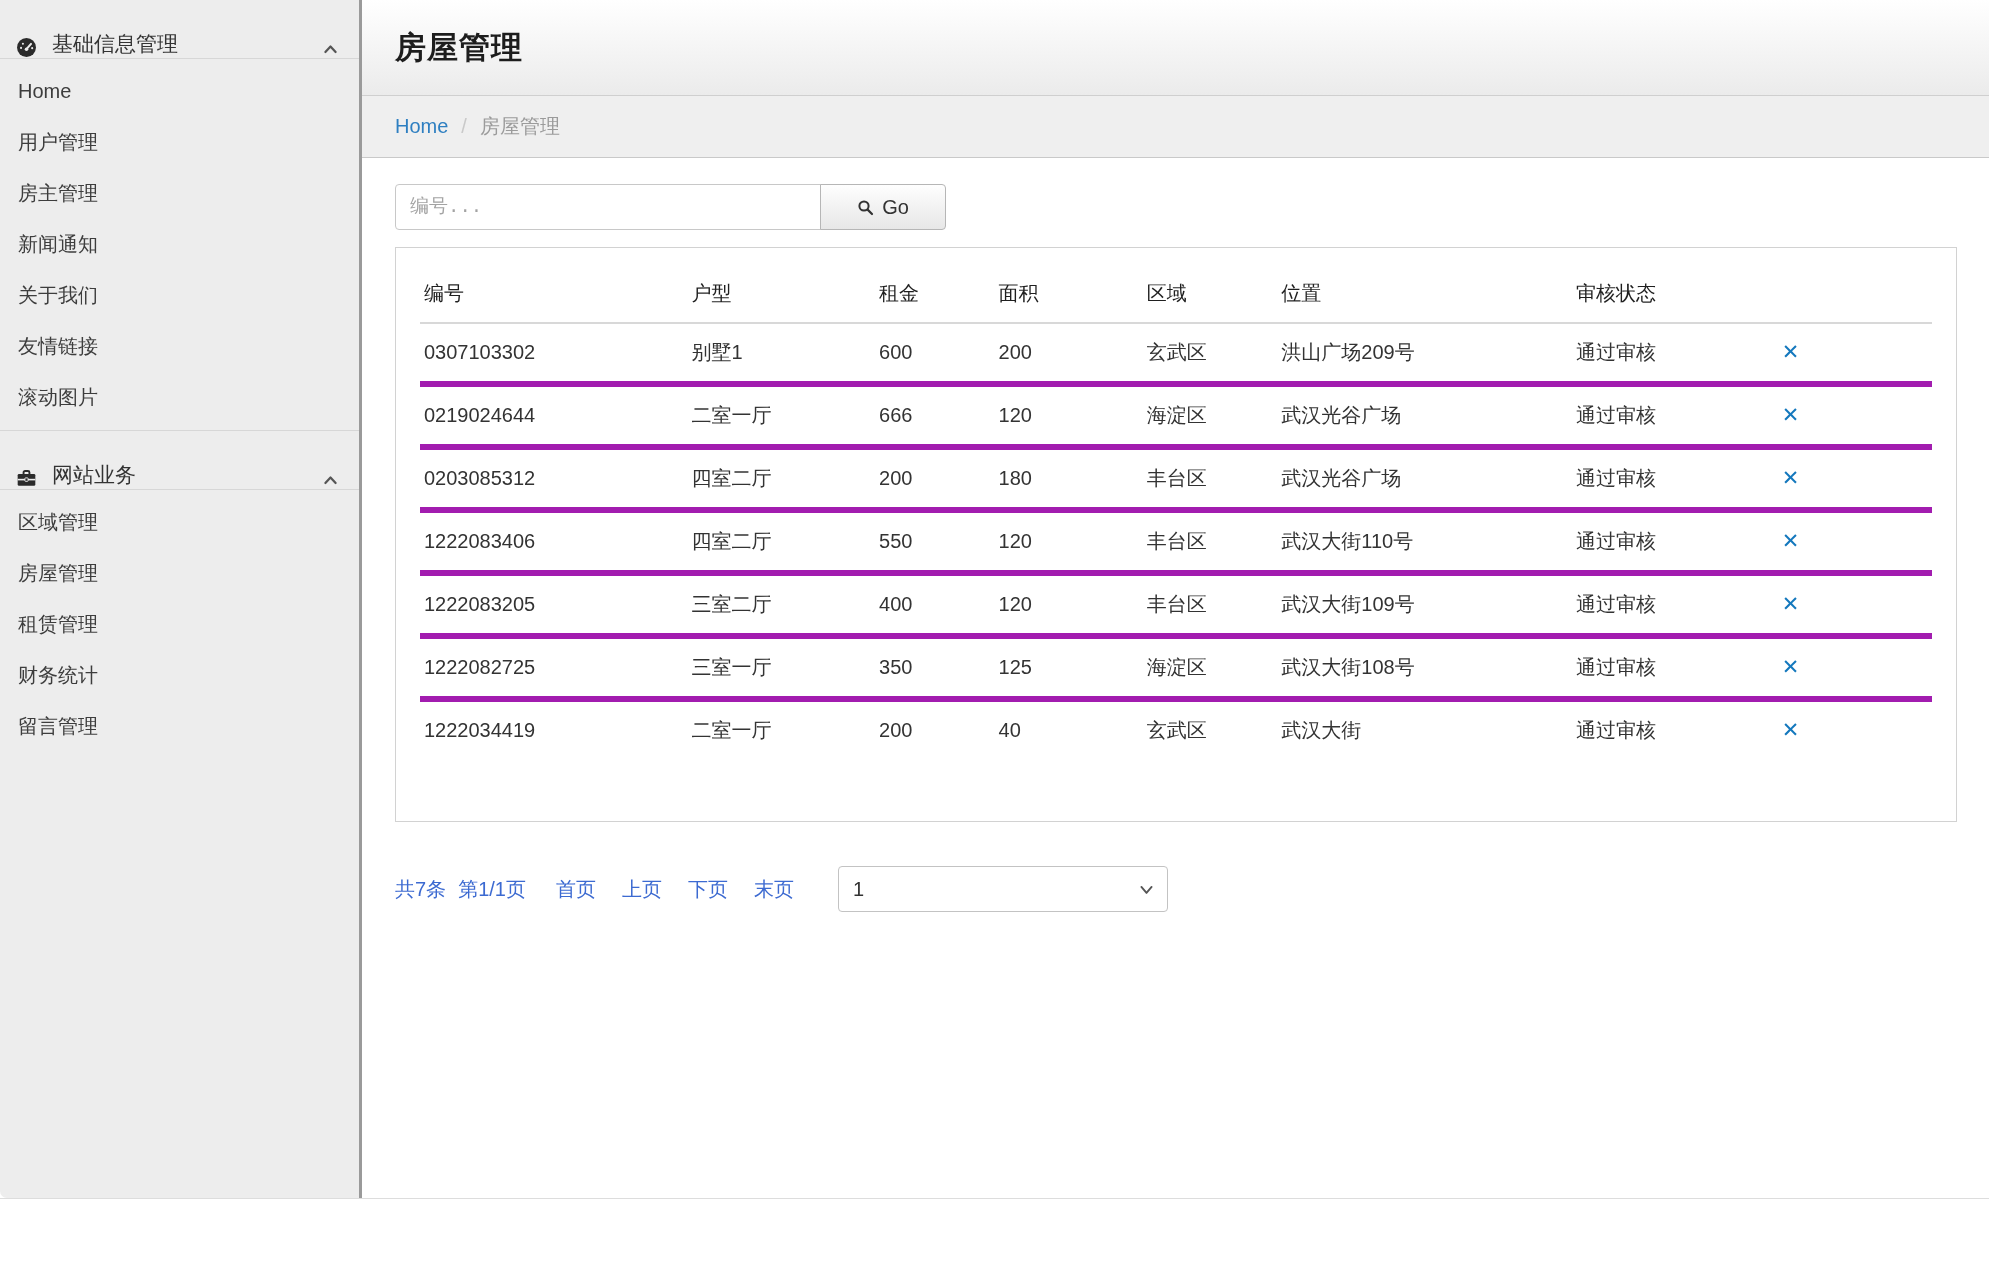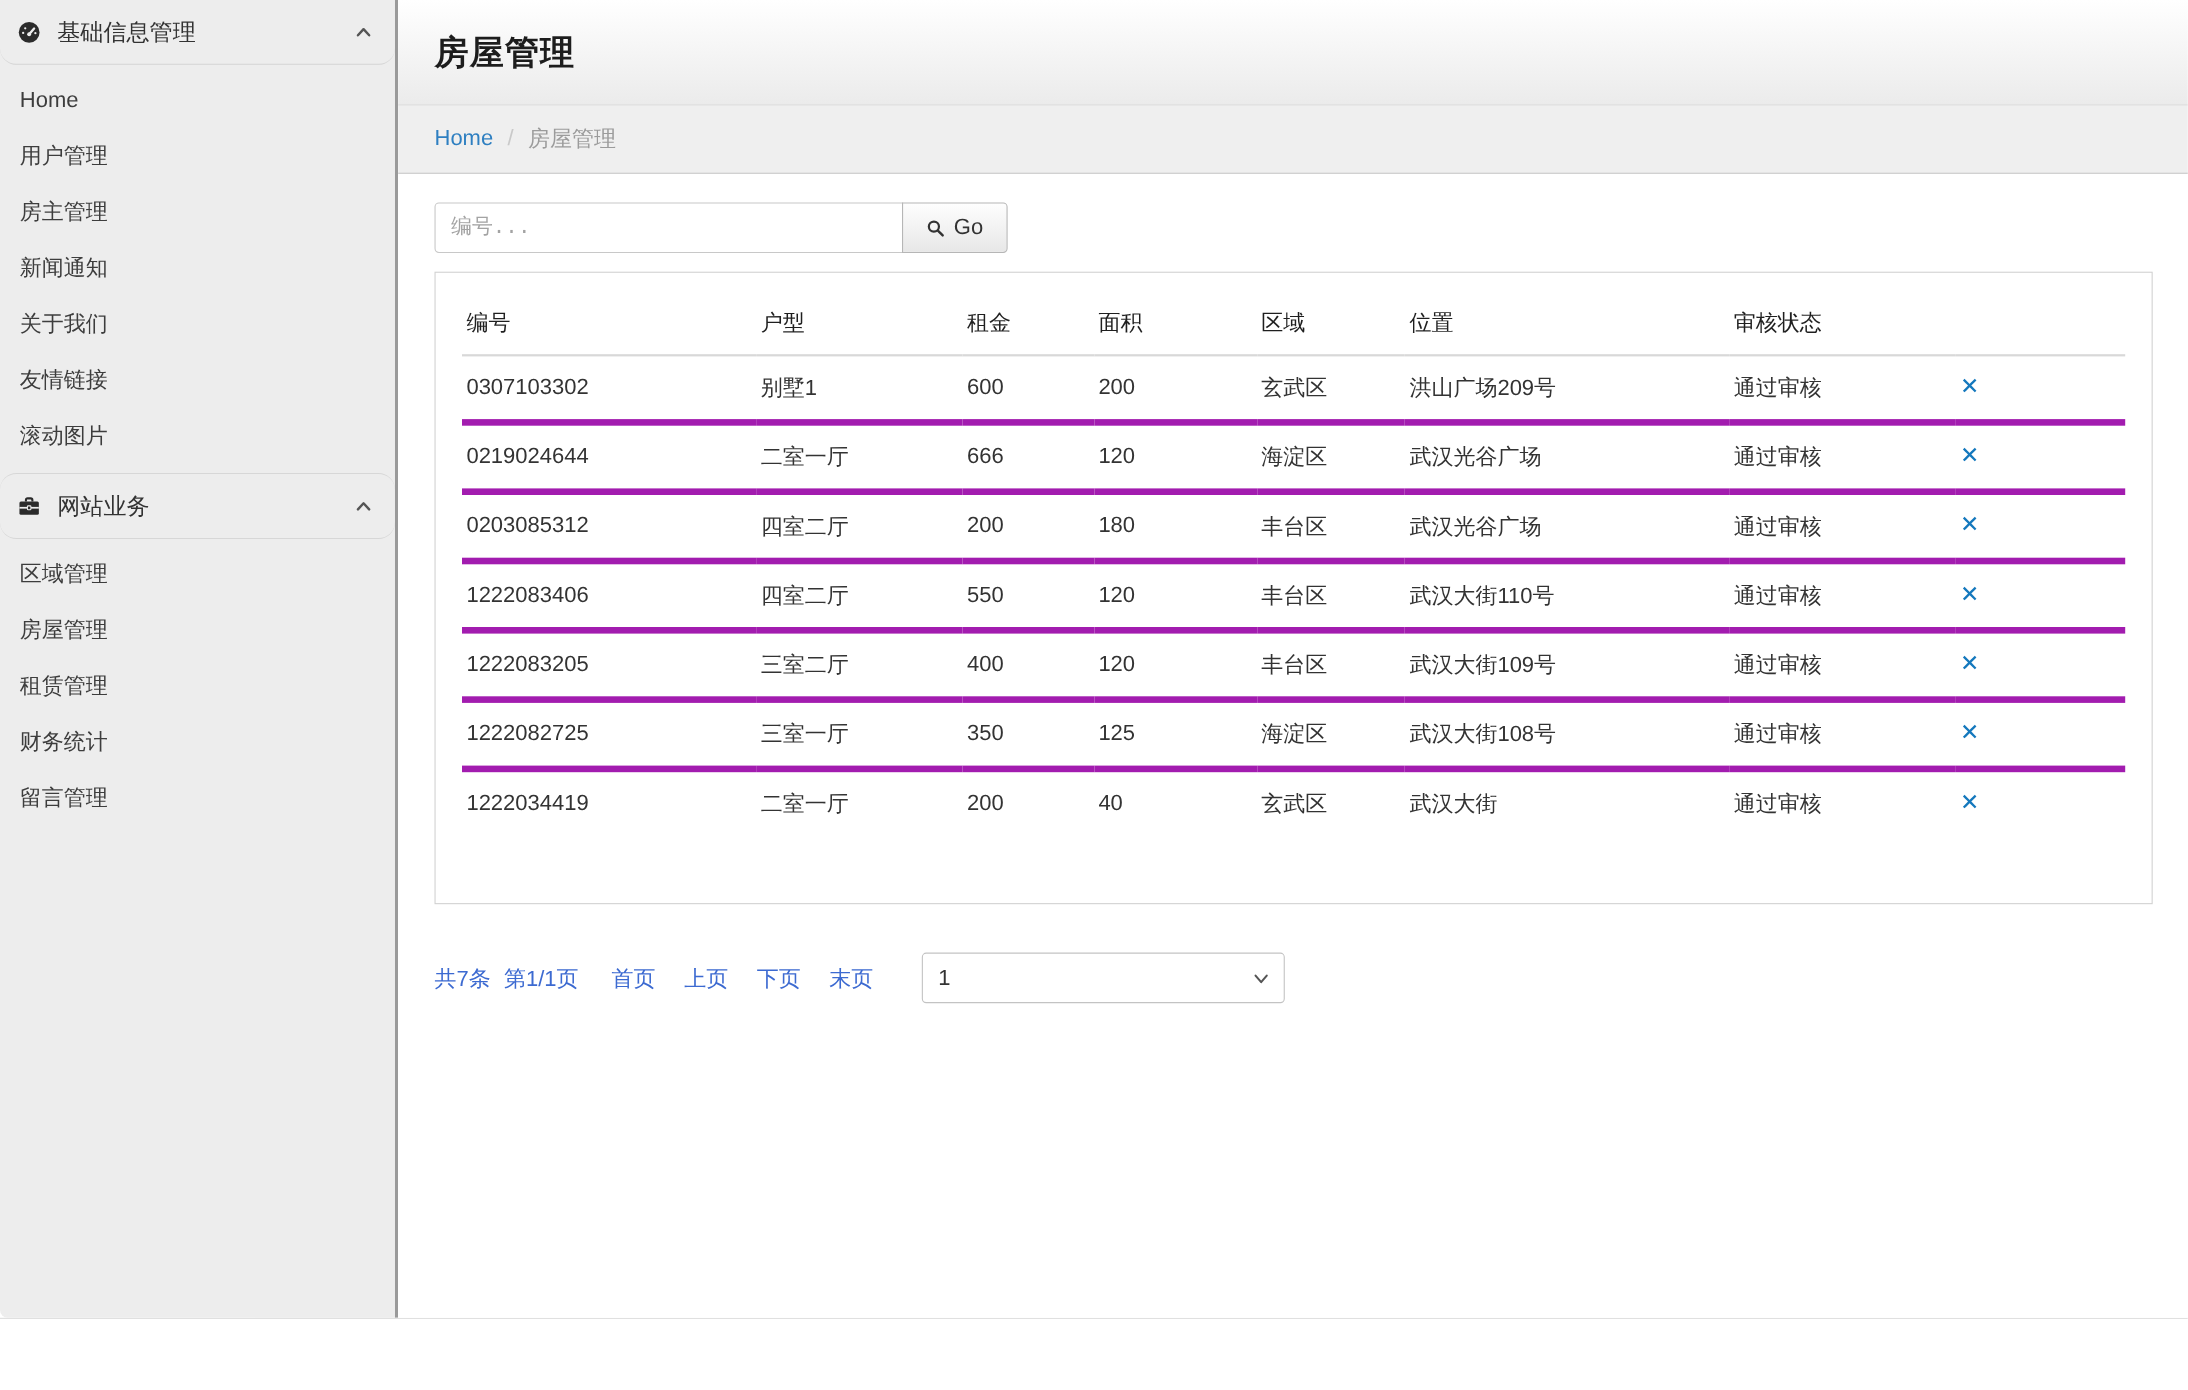--- a/index.html
+++ b/index.html
@@ -15,22 +15,22 @@
   .user-menu{display:flex;align-items:center;gap:10px;padding-right:34px;color:#f4f5f8;
     font-size:20px;cursor:pointer;}
   .user-ic{display:flex;align-items:center;}
   .caret{width:0;height:0;border-left:7px solid transparent;border-right:7px solid transparent;
     border-top:8px solid #f4f5f8;margin-top:2px;}
 
   
   .layout{display:flex;height:1198px;border-bottom:1px solid #ddd;}
   .sidebar{width:362px;flex-shrink:0;background:#ededed;border-right:3px solid #9a9a9a;
     border-radius:0 0 0 7px;box-sizing:border-box;}
-  .side-head{height:58px;display:flex;align-items:center;padding:0 20px 0 16px;
-    border-bottom:1px solid #d7d7d7;border-top:1px solid #d7d7d7;font-size:21px;color:#333;cursor:pointer;border-radius:15px;}
+  .side-head{height:58px;display:flex;align-items:flex-end;padding:0 20px 0 16px;
+    border-bottom:1px solid #d7d7d7;border-top:1px solid #d7d7d7;font-size:21px;color:#333;cursor:pointer;}
   .side-head:first-child{border-top:none;}
   .side-ic{display:flex;align-items:center;}
   .side-label{margin-left:15px;}
   .side-chev{margin-left:auto;display:flex;align-items:center;}
   .side-list{list-style:none;margin:0;padding:7px 0;}
   .side-list li{height:51px;line-height:51px;padding-left:18px;font-size:20px;color:#3d3d3d;cursor:pointer;}
 
   
   .main{flex:1;display:flex;flex-direction:column;min-width:0;background:#fff;}
   .page-head{height:95px;background:linear-gradient(#ffffff,#ebebeb);border-bottom:1px solid #cfcfcf;
@@ -42,21 +42,21 @@
   .crumb-sep{color:#c9c9c9;}
   .crumb-cur{color:#9b9b9b;}
 
   .content{padding:26px 26px 0 33px;}
 
   
   .search-row{display:flex;margin-bottom:17px;}
   .search-input{width:426px;height:46px;box-sizing:border-box;border:1px solid #c8c8c8;
     border-radius:4px 0 0 4px;padding:0 14px;font-size:19px;color:#555;font-family:Liberation Mono, monospace;outline:none;}
   .search-input::placeholder{color:#a3a3a3;}
-  .go-btn{width:96px;height:46px;box-sizing:border-box;margin-left:-1px;border:1px solid #b6b6b6;
+  .go-btn{width:126px;height:46px;box-sizing:border-box;margin-left:-1px;border:1px solid #b6b6b6;
     border-radius:0 4px 4px 0;background:linear-gradient(#fefefe,#e7e7e7);font-size:20px;color:#333;
     display:flex;align-items:center;justify-content:center;gap:8px;cursor:pointer;font-family:inherit;}
 
   
   .panel{border:1px solid #d2d2d2;width:1562px;box-sizing:border-box;background:#fff;
     padding:16px 24px 62px 24px;}
   table{width:100%;border-collapse:collapse;font-size:20px;table-layout:fixed;}
   th{text-align:left;font-weight:normal;color:#1f1f1f;height:58px;padding:0 4px;
     border-bottom:2px solid #d8d8d8;vertical-align:middle;}
   td{height:57px;padding:0 4px;vertical-align:middle;color:#333;overflow:hidden;white-space:nowrap;}

